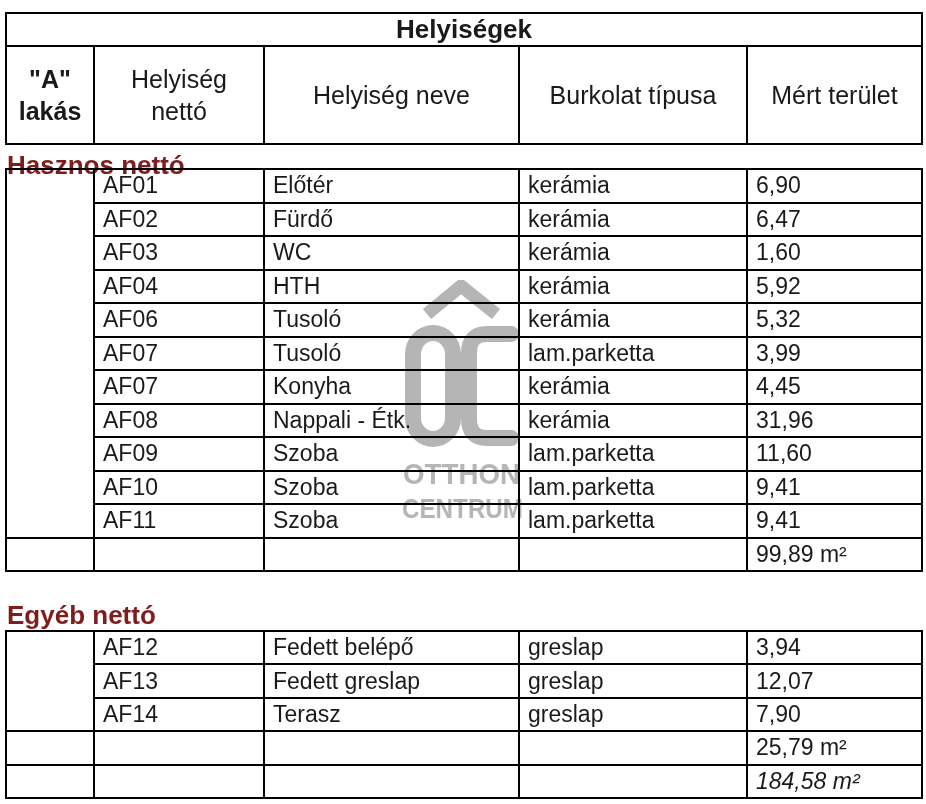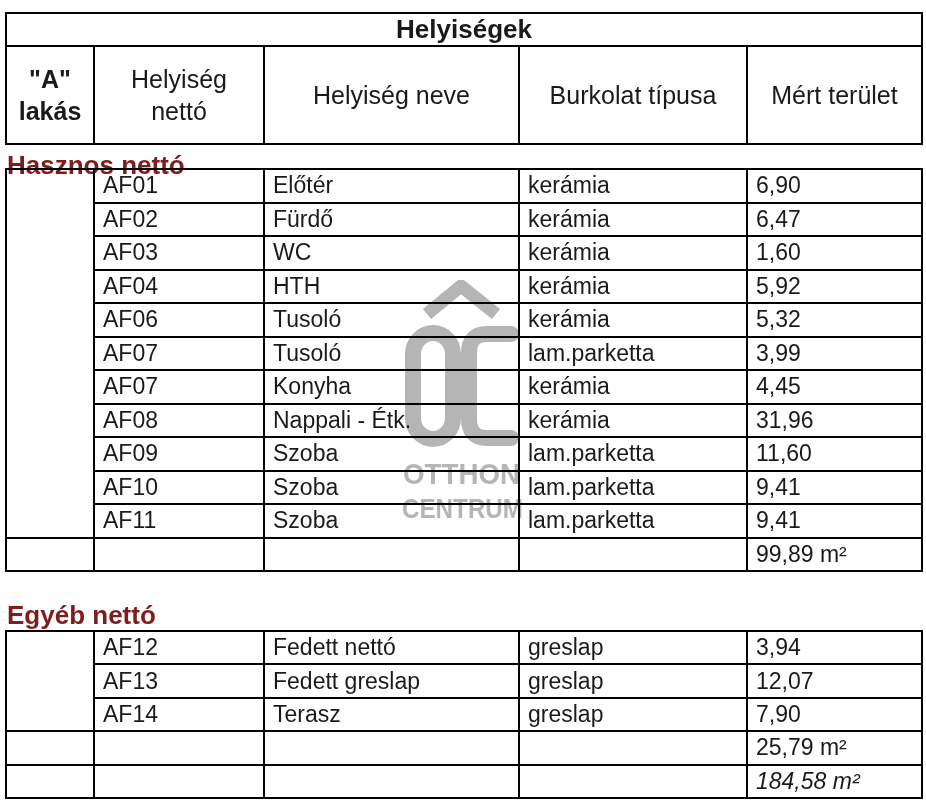--- a/index.html
+++ b/index.html
@@ -209,21 +209,21 @@
         <col class="c1">
         <col class="c2">
         <col class="c3">
         <col class="c4">
         <col class="c5">
       </colgroup>
     <tbody>
       <tr>
         <td rowspan="3"></td>
         <td>AF12</td>
-        <td>Fedett nettó</td>
+        <td>Fedett belépő</td>
         <td>greslap</td>
         <td>3,94</td>
       </tr>
       <tr>
         <td>AF13</td>
         <td>Fedett greslap</td>
         <td>greslap</td>
         <td>12,07</td>
       </tr>
       <tr>

